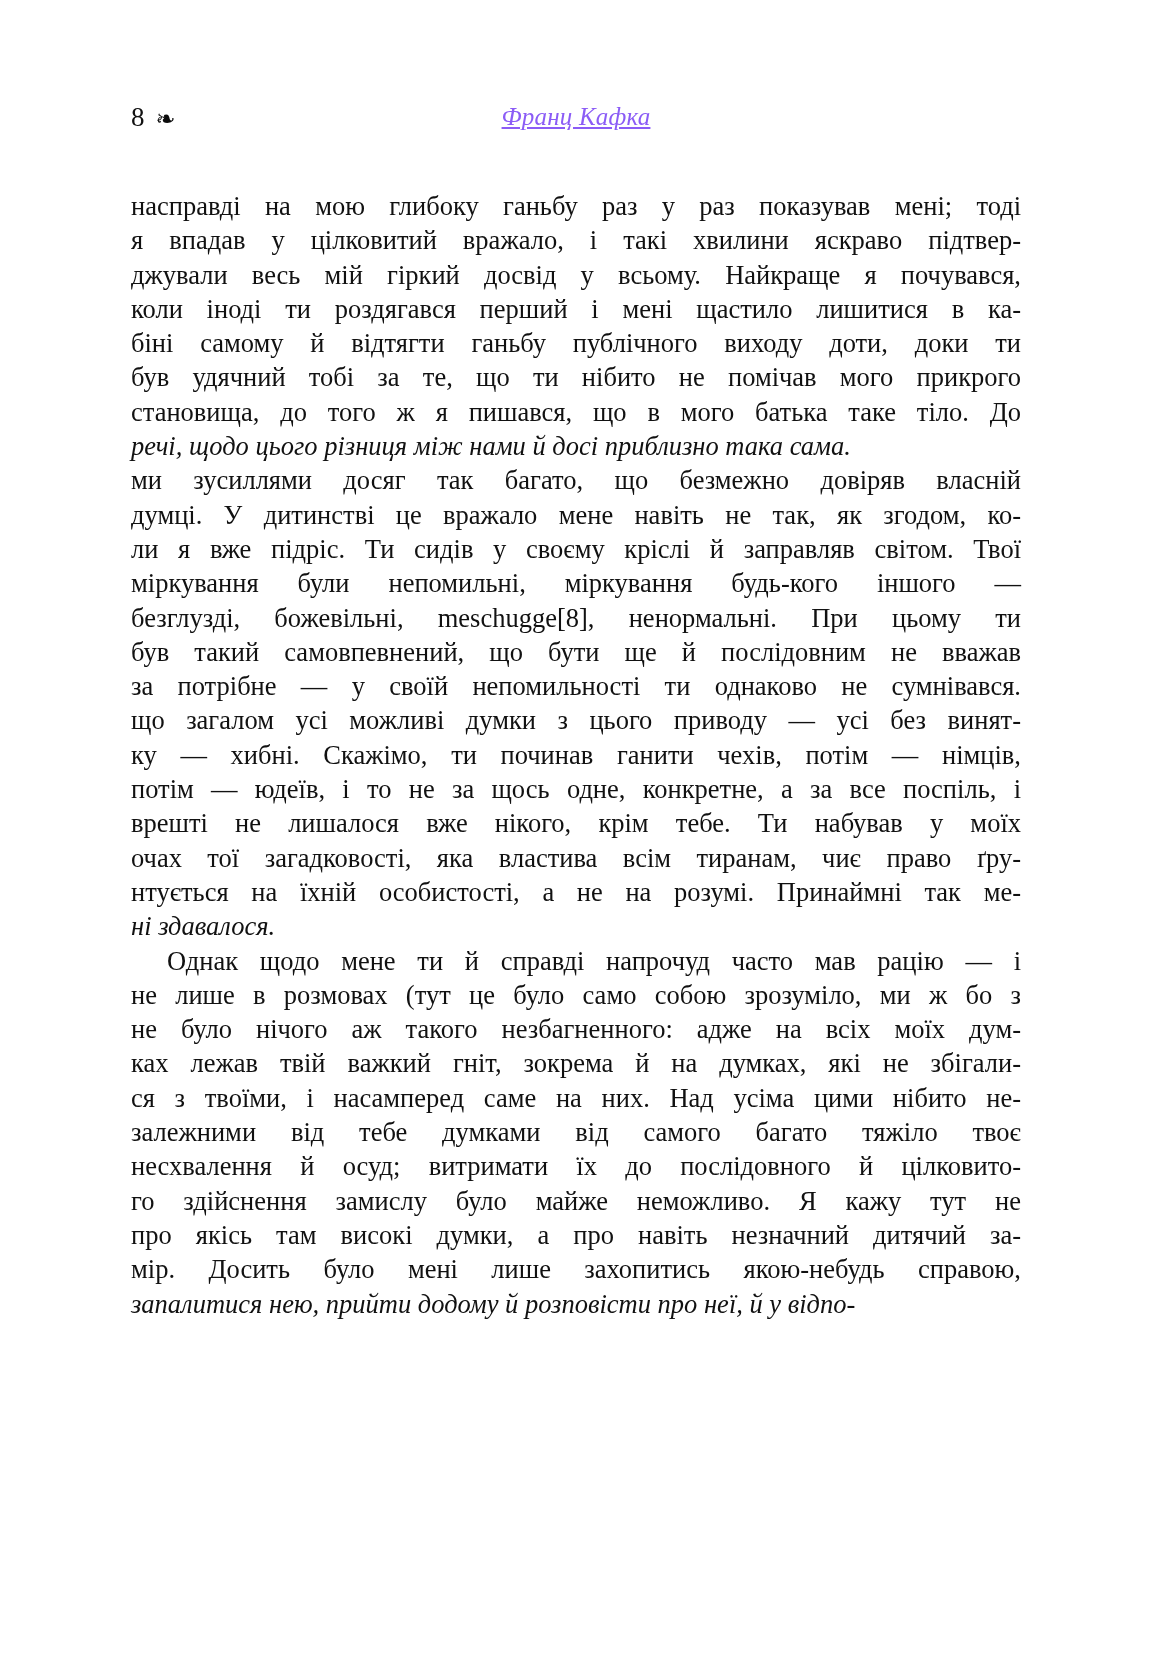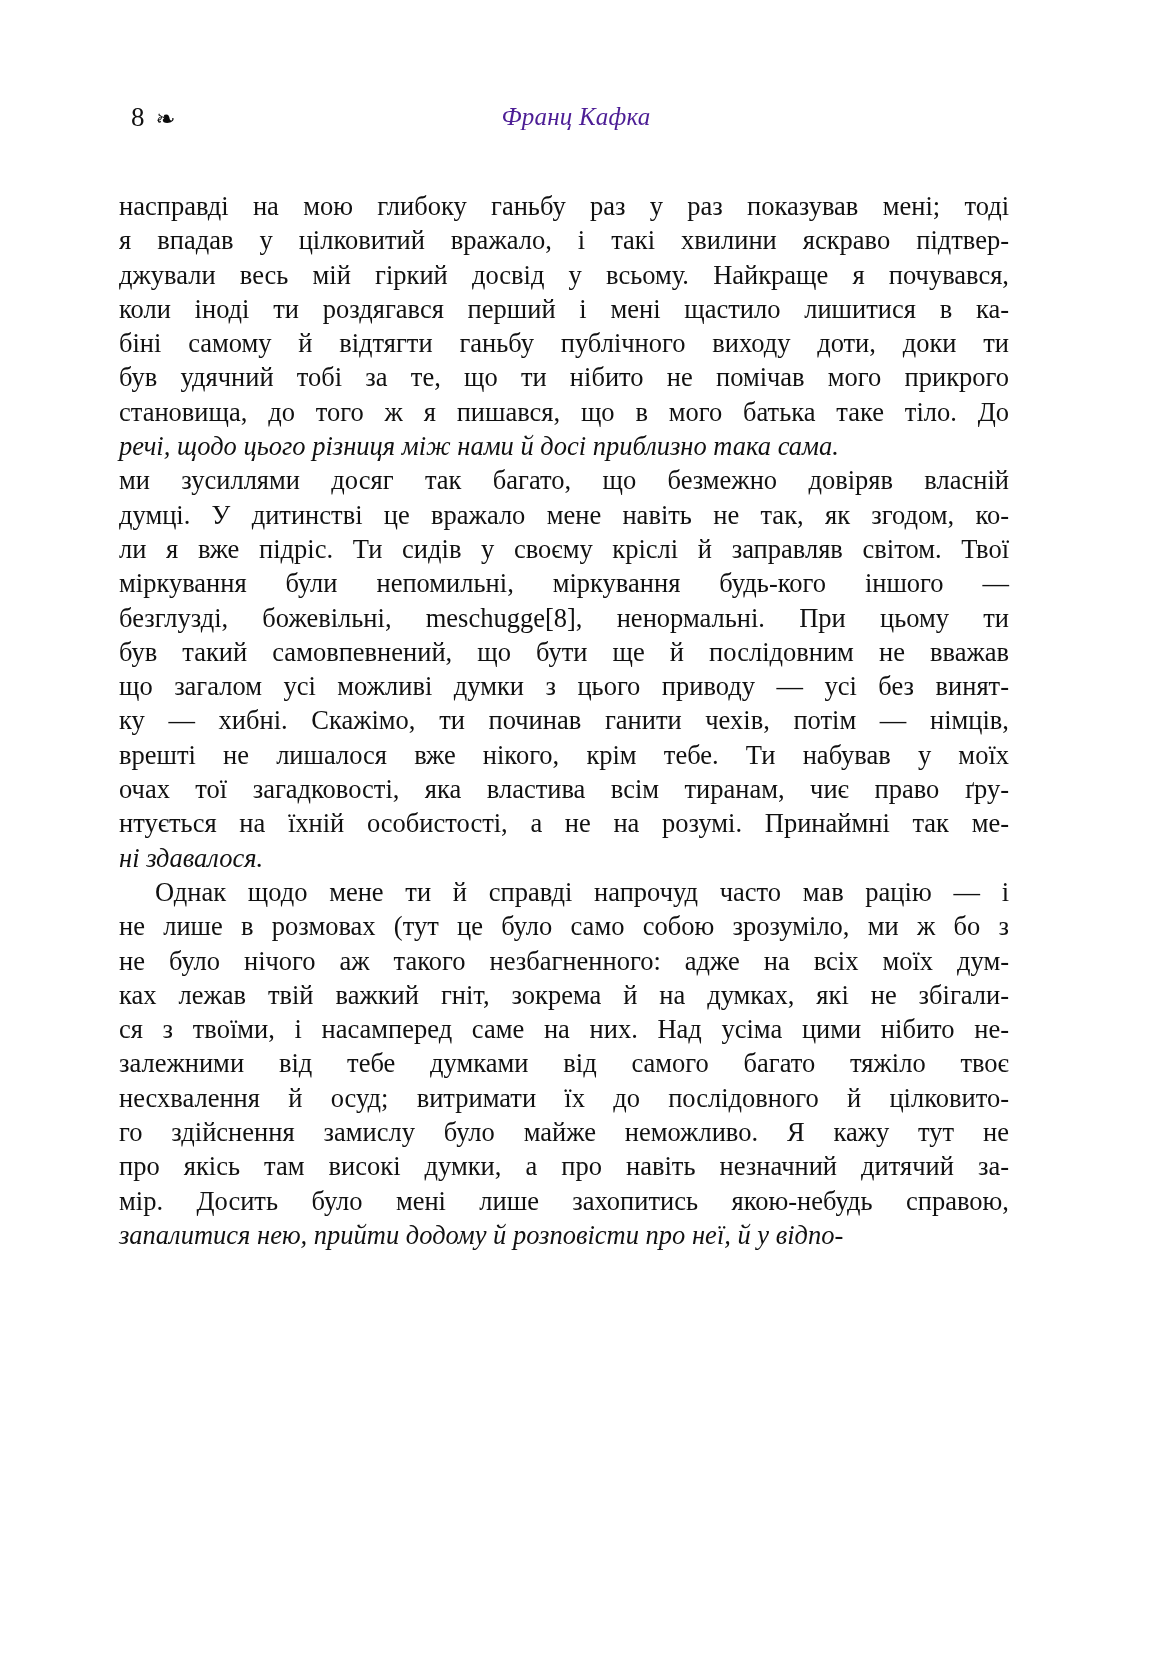--- a/index.html
+++ b/index.html
@@ -49,27 +49,28 @@
   .head-title {
     position: absolute;
     left: 0;
     right: 0;
     top: 0;
     text-align: center;
     font-style: italic;
     font-size: 25px;
     line-height: 34px;
     letter-spacing: 0.2px;
-    color: #4c1d95;
+    color: #8b5cf6;
+    text-decoration: underline;
   }
 
   
   .textblock {
     position: absolute;
-    left: 119px;
+    left: 131px;
     top: 189px;
     width: 890px;
   }
   .para {
     margin: 0;
     font-size: 26.5px;
     line-height: 34.3px;
     text-align: justify;
     text-align-last: left;
     text-indent: 0;
@@ -115,22 +116,24 @@
         <span class="line">становища, до того ж я пишався, що в мого батька таке тіло. До</span>
         <span class="line last">речі, щодо цього різниця між нами й досі приблизно така сама.</span>
       </p>
       <p class="para">
         <span class="line">ми зусиллями досяг так багато, що безмежно довіряв власній</span>
         <span class="line">думці. У дитинстві це вражало мене навіть не так, як згодом, ко-</span>
         <span class="line">ли я вже підріс. Ти сидів у своєму кріслі й заправляв світом. Твої</span>
         <span class="line">міркування були непомильні, міркування будь-кого іншого —</span>
         <span class="line">безглузді, божевільні, meschugge[8], ненормальні. При цьому ти</span>
         <span class="line">був такий самовпевнений, що бути ще й послідовним не вважав</span>
+        <span class="line">за потрібне — у своїй непомильності ти однаково не сумнівався.</span>
         <span class="line">що загалом усі можливі думки з цього приводу — усі без винят-</span>
         <span class="line">ку — хибні. Скажімо, ти починав ганити чехів, потім — німців,</span>
+        <span class="line">потім — юдеїв, і то не за щось одне, конкретне, а за все поспіль, і</span>
         <span class="line">врешті не лишалося вже нікого, крім тебе. Ти набував у моїх</span>
         <span class="line">очах тої загадковості, яка властива всім тиранам, чиє право ґру-</span>
         <span class="line">нтується на їхній особистості, а не на розумі. Принаймні так ме-</span>
         <span class="line last">ні здавалося.</span>
       </p>
       <p class="para">
         <span class="line first">Однак щодо мене ти й справді напрочуд часто мав рацію — і</span>
         <span class="line">не лише в розмовах (тут це було само собою зрозуміло, ми ж бо з</span>
         <span class="line">не було нічого аж такого незбагненного: адже на всіх моїх дум-</span>
         <span class="line">ках лежав твій важкий гніт, зокрема й на думках, які не збігали-</span>

